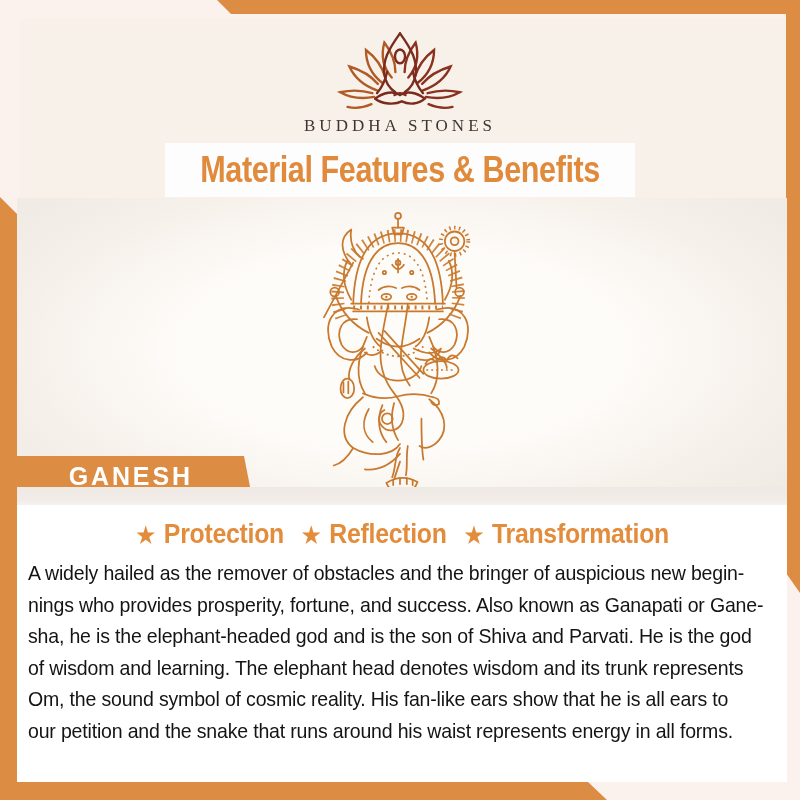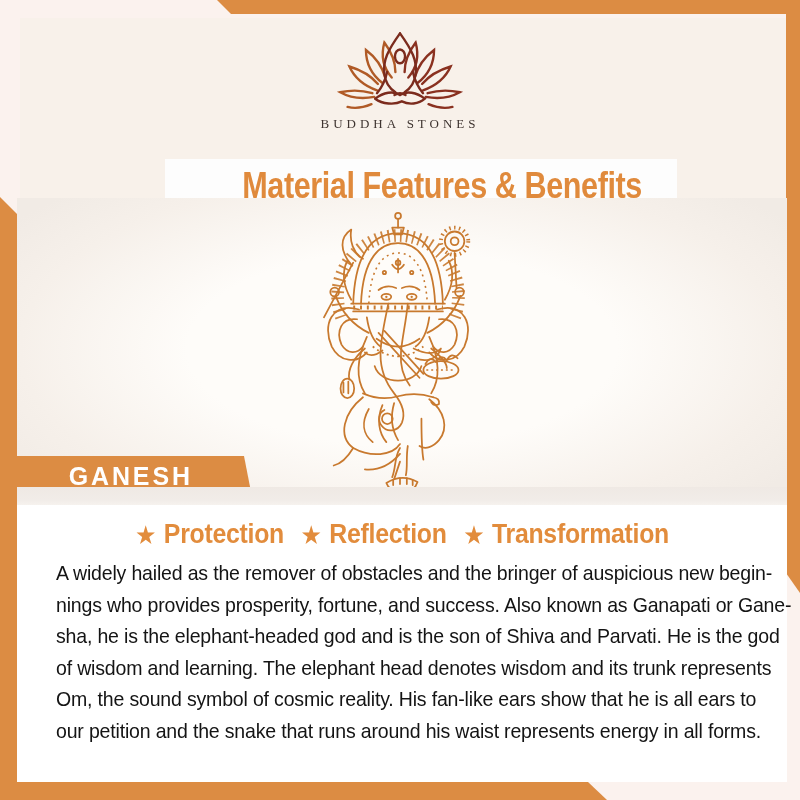--- a/index.html
+++ b/index.html
@@ -16,27 +16,27 @@
   .frame-right{left:786px;top:0;width:14px;height:593px;
     clip-path:polygon(0 0,14px 0,14px 593px,0 573px);}
   .frame-left{left:0;top:197px;width:17px;height:603px;
     clip-path:polygon(0 0,17px 17px,17px 603px,0 603px);}
   .frame-bottom{left:0;top:782px;width:607px;height:18px;
     clip-path:polygon(0 0,588px 0,607px 18px,0 18px);}
   
   .logo-wrap{position:absolute;left:325px;top:26px;width:150px;height:92px;}
   .brand-name{
     position:absolute;left:0;top:116px;width:800px;text-align:center;
-    font-family:"Liberation Serif",serif;font-size:13px;letter-spacing:4px;
+    font-family:"Liberation Serif",serif;font-size:17px;letter-spacing:4px;
     color:#3e3430;font-weight:400;
   }
   
   .heading-band{
-    position:absolute;left:165px;top:143px;width:512px;height:54px;
-    background:#fdfdfd;display:flex;align-items:center;justify-content:flex-end;margin-top:16px;
+    position:absolute;left:165px;top:143px;width:470px;height:54px;
+    background:#fdfdfd;display:flex;align-items:center;justify-content:center;
   }
   .heading-text{
     font-size:36px;font-weight:bold;color:#e08a3c;white-space:nowrap;
     transform:scaleX(0.85);transform-origin:50% 50%;letter-spacing:-0.5px;
   }
   
   .ganesh-stage{
     position:absolute;left:17px;top:198px;width:770px;height:289px;
     background:radial-gradient(ellipse 62% 75% at 50% 52%, #fefcf9 45%, #f6f0ea 80%, #f1ebe5 100%);
   }
@@ -57,21 +57,21 @@
   .text-panel{
     position:absolute;left:17px;top:505px;width:770px;height:277px;background:#ffffff;
   }
   .keywords-row{
     margin-top:14px;display:flex;justify-content:center;align-items:center;
     white-space:nowrap;transform:scaleX(0.92);transform-origin:50% 50%;
   }
   .keyword-group{display:flex;align-items:center;margin:0 9px;}
   .star{color:#e28c3c;font-size:26px;margin-right:8px;line-height:1;}
   .keyword-label{color:#e28c3c;font-size:27px;font-weight:bold;letter-spacing:-0.3px;}
-  .body-copy{margin-top:7px;padding-left:11px;margin-left:28px;}
+  .body-copy{margin-top:7px;padding-left:11px;}
   .body-line{
     font-size:21px;color:#141414;line-height:31.6px;white-space:nowrap;
     transform:scaleX(0.93);transform-origin:0 50%;letter-spacing:-0.2px;
   }
   svg .ln{fill:none;stroke:#c8792e;stroke-width:1.8;stroke-linecap:round;stroke-linejoin:round;}
   svg .lnd{fill:none;stroke:#c8792e;stroke-linecap:butt;}
   svg .lg-l{fill:none;stroke:#b05a26;stroke-width:2.6;stroke-linecap:round;}
   svg .lg-r{fill:none;stroke:#8a3120;stroke-width:2.6;stroke-linecap:round;}
   svg .fig{fill:none;stroke:#7b2b1d;stroke-width:2.6;stroke-linecap:round;}
 </style>

